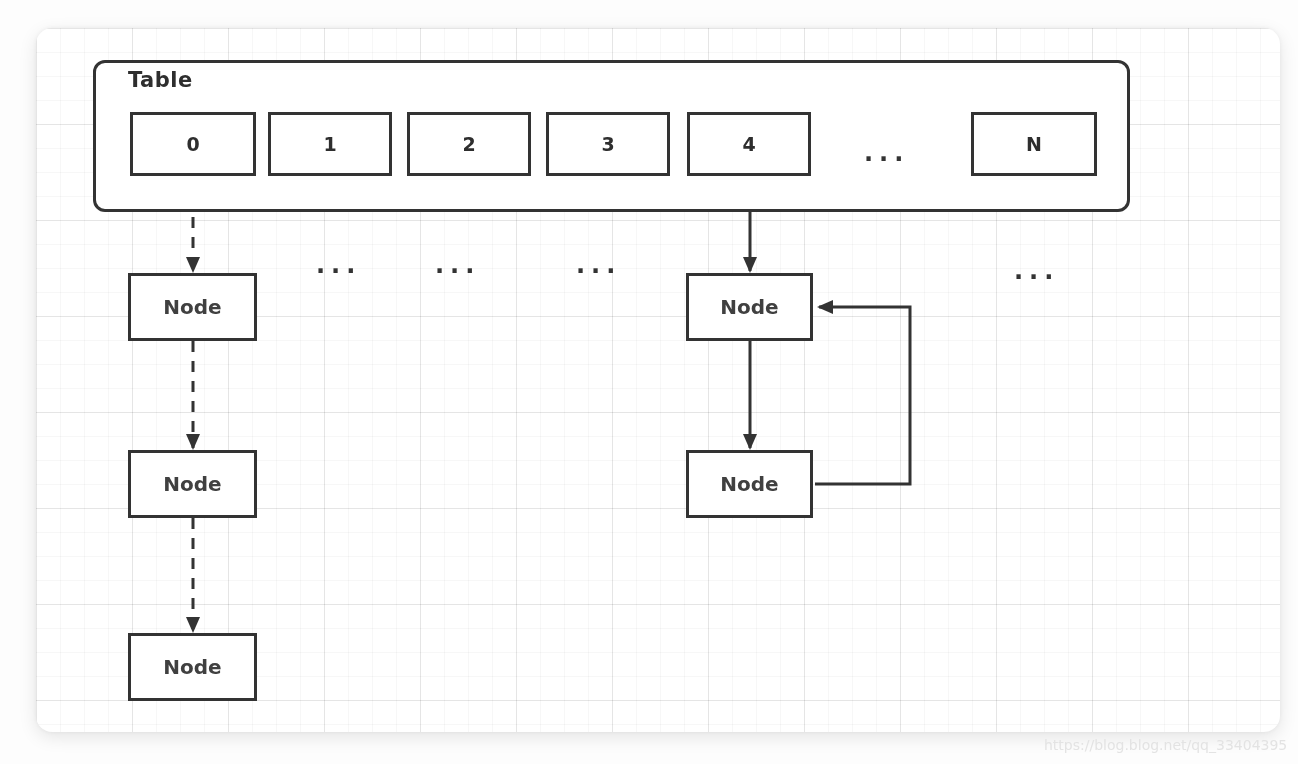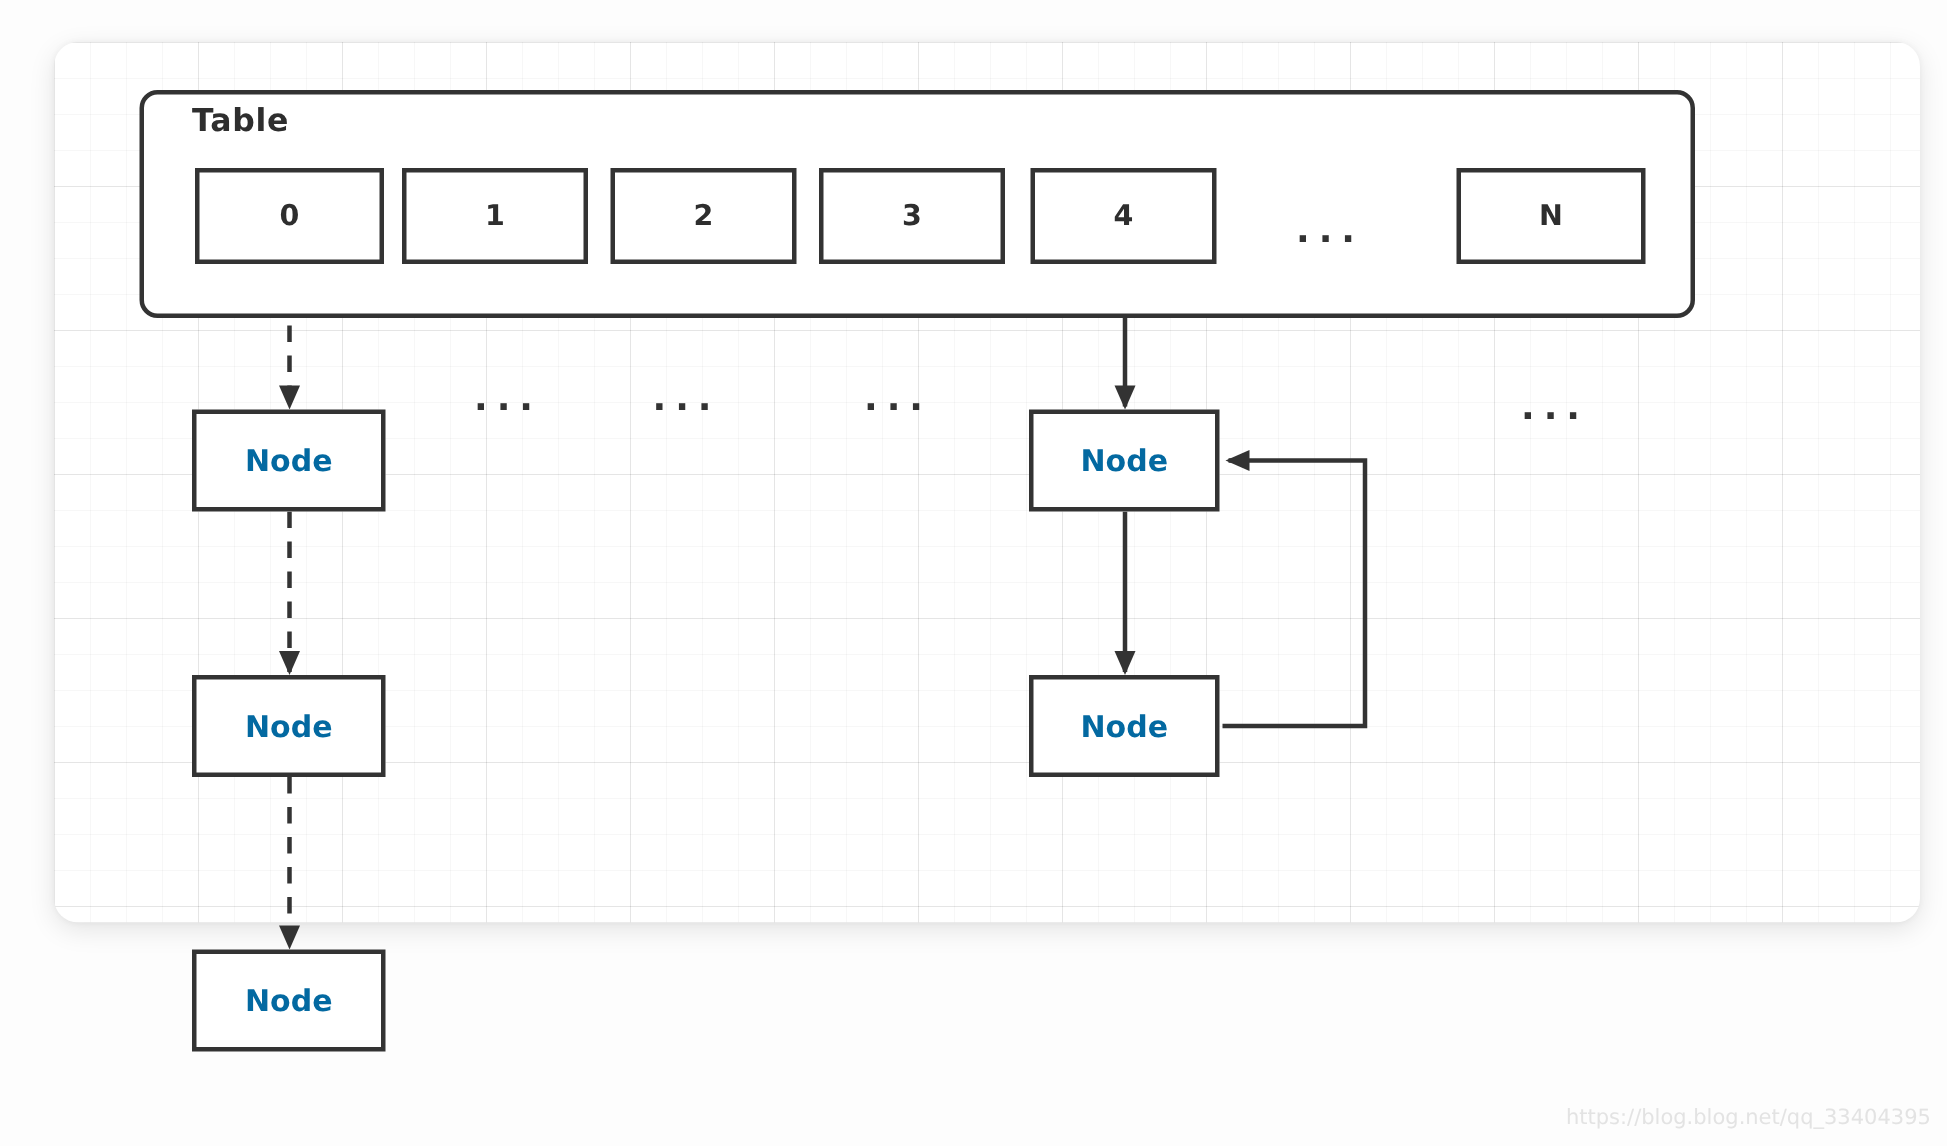--- a/index.html
+++ b/index.html
@@ -9,21 +9,21 @@
     height: 764px;
     background: #fdfdfd;
     overflow: hidden;
     font-family: "DejaVu Sans", "Liberation Sans", sans-serif;
   }
   .canvas {
     position: absolute;
     left: 36px;
     top: 28px;
     width: 1244px;
-    height: 587px;
+    height: 704px;
     background-color: #ffffff;
     background-image:
       linear-gradient(to right, rgba(0,0,0,0.075) 1px, transparent 1px),
       linear-gradient(to bottom, rgba(0,0,0,0.075) 1px, transparent 1px),
       linear-gradient(to right, rgba(0,0,0,0.03) 1px, transparent 1px),
       linear-gradient(to bottom, rgba(0,0,0,0.03) 1px, transparent 1px);
     background-size: 96px 96px, 96px 96px, 24px 24px, 24px 24px;
     border-radius: 16px;
     box-shadow: 0 5px 18px rgba(0,0,0,0.10), 0 0 4px rgba(0,0,0,0.05);
     text-align: center;
@@ -73,21 +73,21 @@
     width: 129px;
     height: 68px;
     border: 3px solid #333333;
     background: #ffffff;
     box-sizing: border-box;
     display: flex;
     align-items: center;
     justify-content: center;
     font-size: 20px;
     font-weight: 600;
-    color: #0369a1;
+    color: #404040;
   }
   .b0 { left: 92px; }
   .b4 { left: 650px; width: 127px; }
   .row1 { top: 245px; }
   .row2 { top: 422px; }
   .row3 { top: 605px; }
   .dots {
     position: absolute;
     font-size: 24px;
     font-weight: 700;

